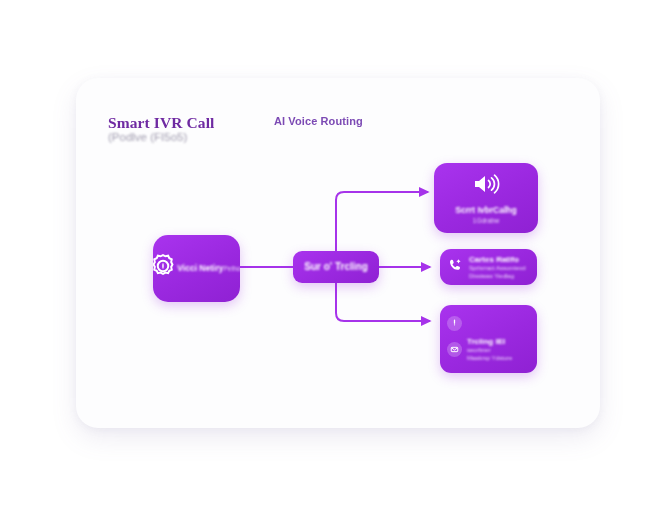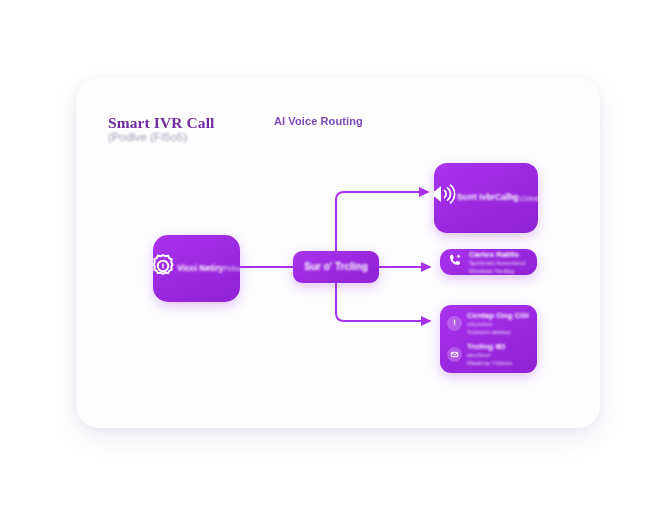--- a/index.html
+++ b/index.html
@@ -124,31 +124,31 @@
   }
 
   
   #card-top {
     left: 434px;
     top: 163px;
     width: 104px;
     height: 70px;
     border-radius: 13px;
     display: flex;
-    flex-direction: row;
+    flex-direction: column;
     align-items: center;
     justify-content: center;
   }
   #card-top .glyph { margin-bottom: 5px; }
 
   #card-mid {
     left: 440px;
     top: 249px;
     width: 97px;
-    height: 26px;
+    height: 36px;
     border-radius: 11px;
     display: flex;
     align-items: center;
     padding: 0 7px;
     box-sizing: border-box;
   }
   #card-mid .glyph { flex: 0 0 auto; margin-right: 5px; }
   .card-text { display: flex; flex-direction: column; }
   .card-text .node-label { text-align: left; font-size: 8px; }
   .card-text .node-sub { text-align: left; font-size: 6px; }
@@ -276,25 +276,20 @@
   </div>
 
   <div class="node" id="card-bottom">
 
     <div class="card-row">
       <span class="circ">
         <svg width="9" height="9" viewBox="0 0 10 10">
           <path d="M5 1.2 v3.4 M5 6.4 v0.1" stroke="#ffffff" stroke-width="1.4" stroke-linecap="round" fill="none"></path>
         </svg>
       </span>
-      <div class="card-text">
-        <div class="node-label">Centap Ong CGl</div>
-        <div class="node-sub">vrluzchon</div>
-        <div class="node-sub">Xuiesoni detway</div>
-      </div>
     </div>
 
     <div class="card-row">
       <span class="circ">
         <svg width="9" height="9" viewBox="0 0 10 10">
           <rect x="1.4" y="2.6" width="7.2" height="4.8" rx="0.8" fill="none" stroke="#ffffff" stroke-width="1.1"></rect>
           <path d="M1.6 3.1 L5 5.6 L8.4 3.1" fill="none" stroke="#ffffff" stroke-width="1.1"></path>
         </svg>
       </span>
       <div class="card-text">

